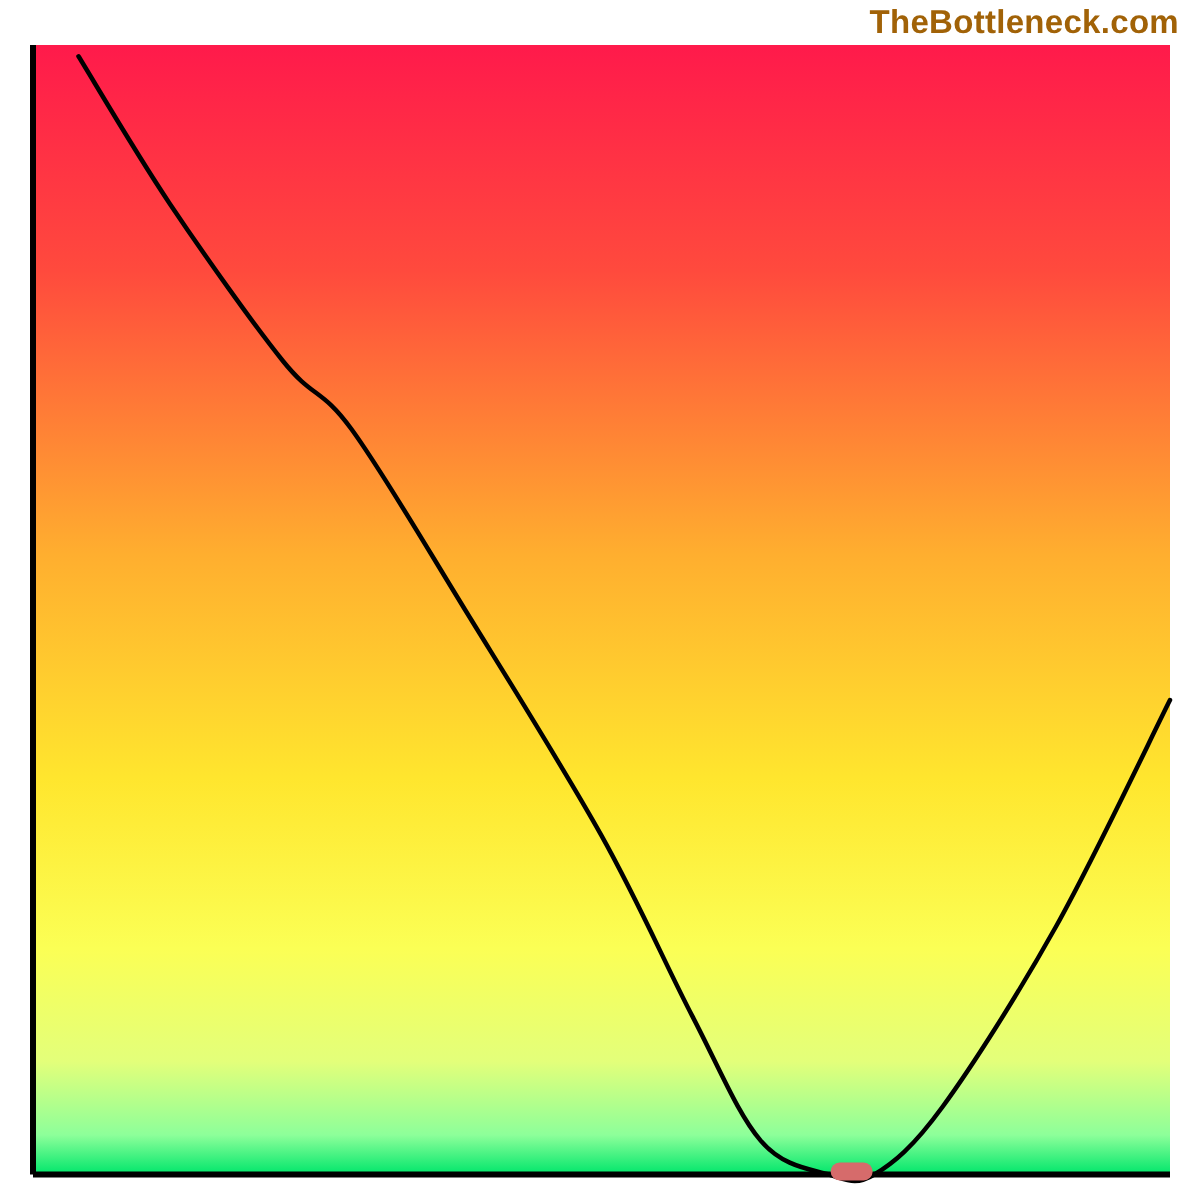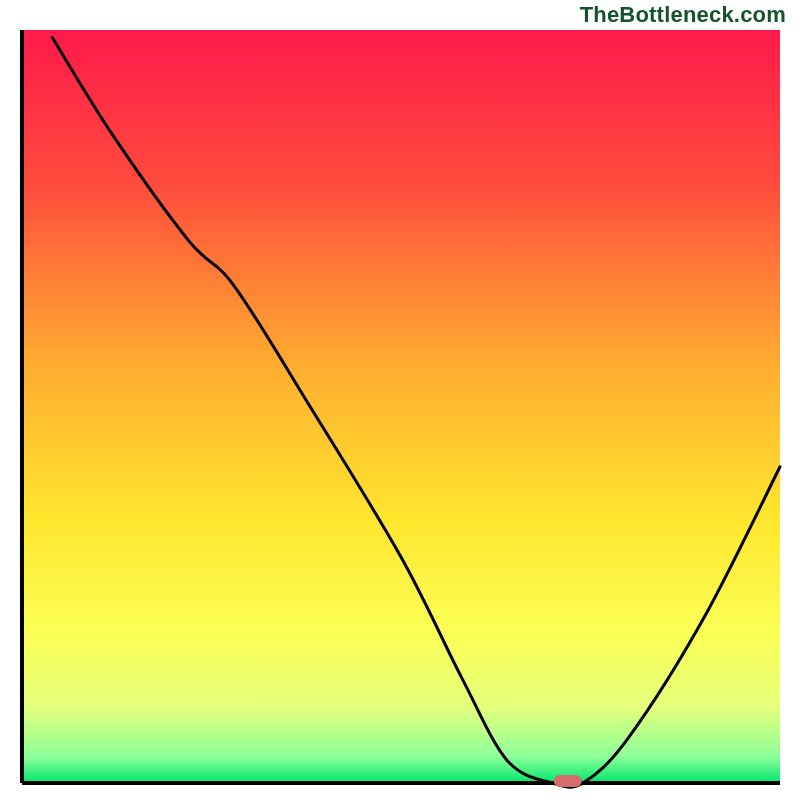--- a/index.html
+++ b/index.html
@@ -15,21 +15,21 @@
     width: 800px;
     height: 800px;
   }
   .attribution {
     position: absolute;
     top: 2px;
     right: 14px;
     font-family: Arial, Helvetica, sans-serif;
     font-size: 22px;
     font-weight: 600;
-    color: #14532d;
+    color: #a16207;
     letter-spacing: 0.2px;
     text-align: center;
   }
   svg.plot {
     position: absolute;
     left: 0;
     top: 0;
   }
 </style>
 </head>

